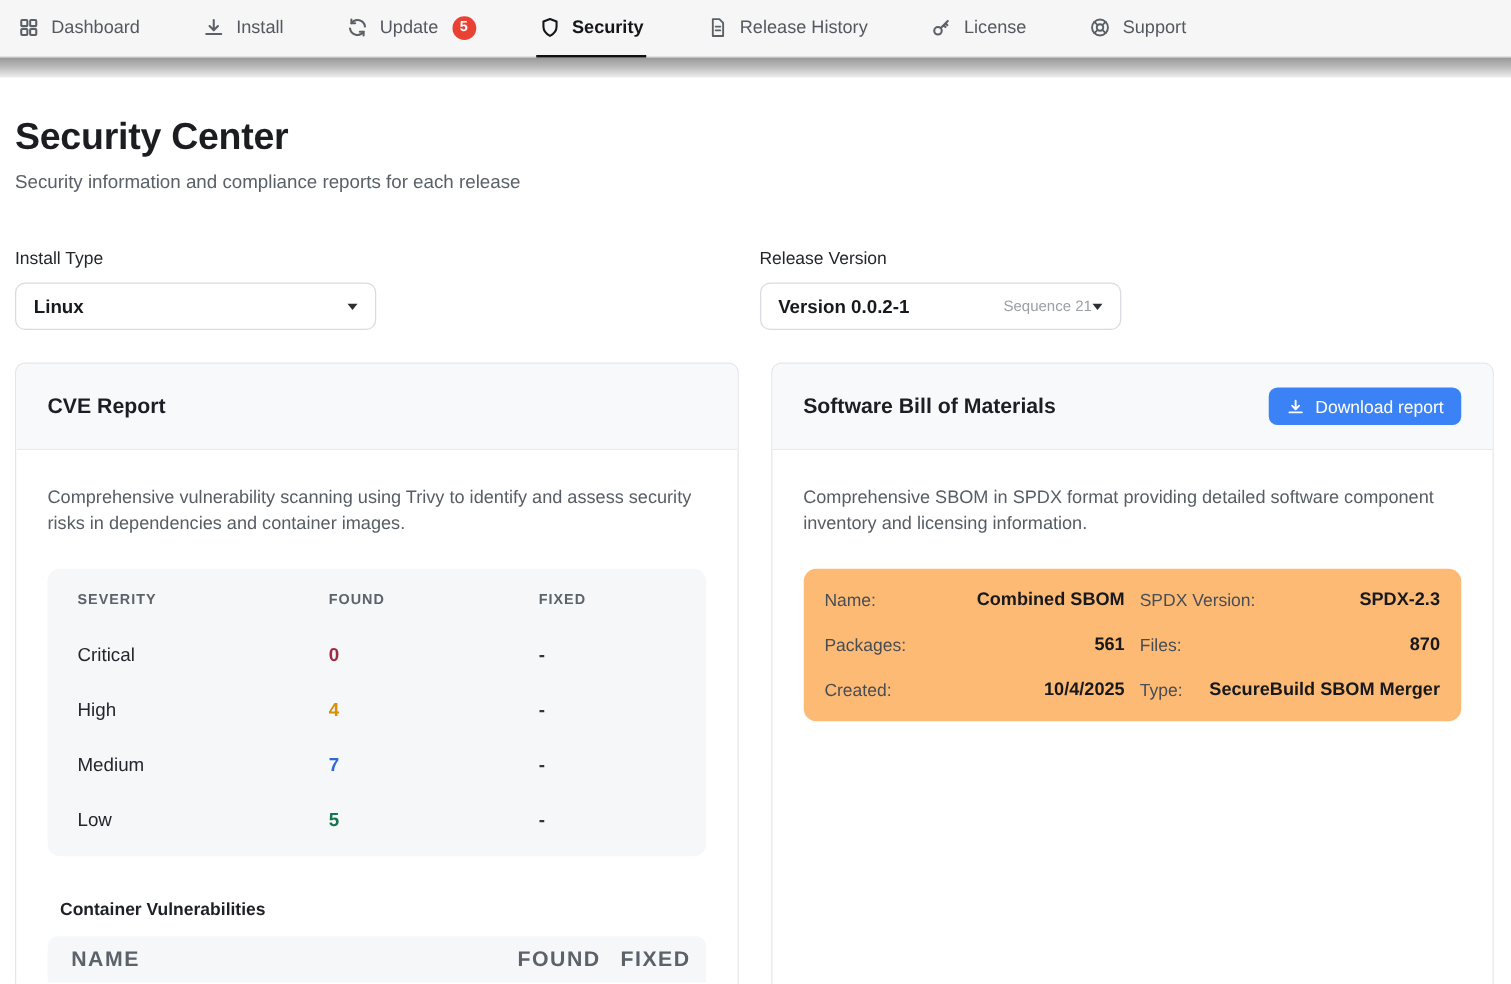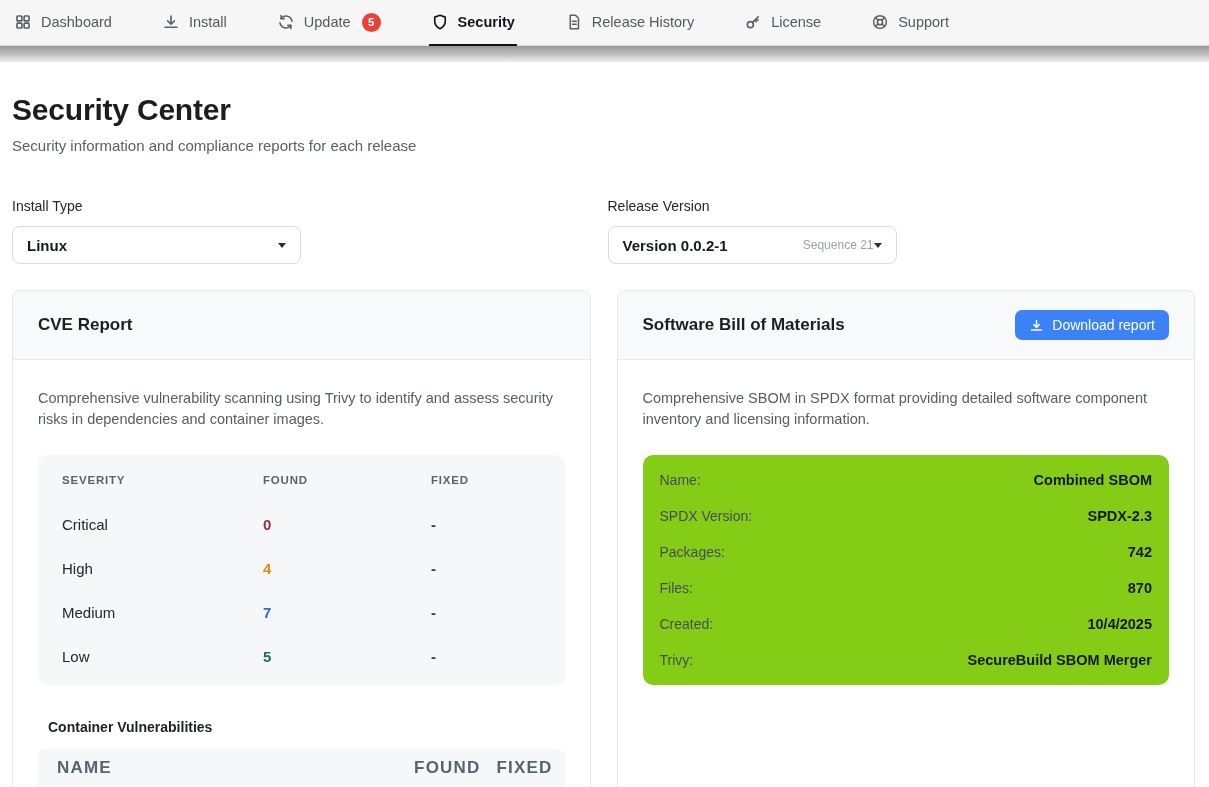--- a/index.html
+++ b/index.html
@@ -70,22 +70,22 @@
   
   .section-title { margin-top:34px; font-size:14px; font-weight:700; color:#1d2025;margin-left:10px; }
   .cv-head { margin-top:14px; background:#f6f7f9; border-radius:8px 8px 0 0;
     display:grid; grid-template-columns:1fr 92px 72px; align-items:center;
     height:37px; padding:0 12px 0 19px; }
   .cv-head span { font-size:17px; font-weight:700; letter-spacing:1.2px;
     color:#5c6269; }
   .cv-head .r { text-align:right; }
 
   
-  .sbom-panel { margin-top:25px; background:#84cc16; border-radius:10px;
-    padding:7px 17px; display:grid; grid-template-columns:1fr; column-gap:12px; }
+  .sbom-panel { margin-top:25px; background:#fdba74; border-radius:10px;
+    padding:7px 17px; display:grid; grid-template-columns:1fr 1fr; column-gap:12px; }
   .sbom-cell { display:flex; align-items:center; justify-content:space-between;
     height:36px; }
   .sbom-label { font-size:14px; color:#474d54; }
   .sbom-value { font-size:14.5px; font-weight:700; color:#17191d; text-align:right; }
 </style>
 </head>
 <body>
 
 <nav class="topnav">
   <div class="nav-item">
@@ -228,32 +228,32 @@
           <div class="sbom-cell">
             <span class="sbom-label">Name:</span>
             <span class="sbom-value">Combined SBOM</span>
           </div>
           <div class="sbom-cell">
             <span class="sbom-label">SPDX Version:</span>
             <span class="sbom-value">SPDX-2.3</span>
           </div>
           <div class="sbom-cell">
             <span class="sbom-label">Packages:</span>
-            <span class="sbom-value">742</span>
+            <span class="sbom-value">561</span>
           </div>
           <div class="sbom-cell">
             <span class="sbom-label">Files:</span>
             <span class="sbom-value">870</span>
           </div>
           <div class="sbom-cell">
             <span class="sbom-label">Created:</span>
             <span class="sbom-value">10/4/2025</span>
           </div>
           <div class="sbom-cell">
-            <span class="sbom-label">Trivy:</span>
+            <span class="sbom-label">Type:</span>
             <span class="sbom-value">SecureBuild SBOM Merger</span>
           </div>
         </div>
       </div>
     </section>
 
   </div>
 </div>
 
 </body></html>

